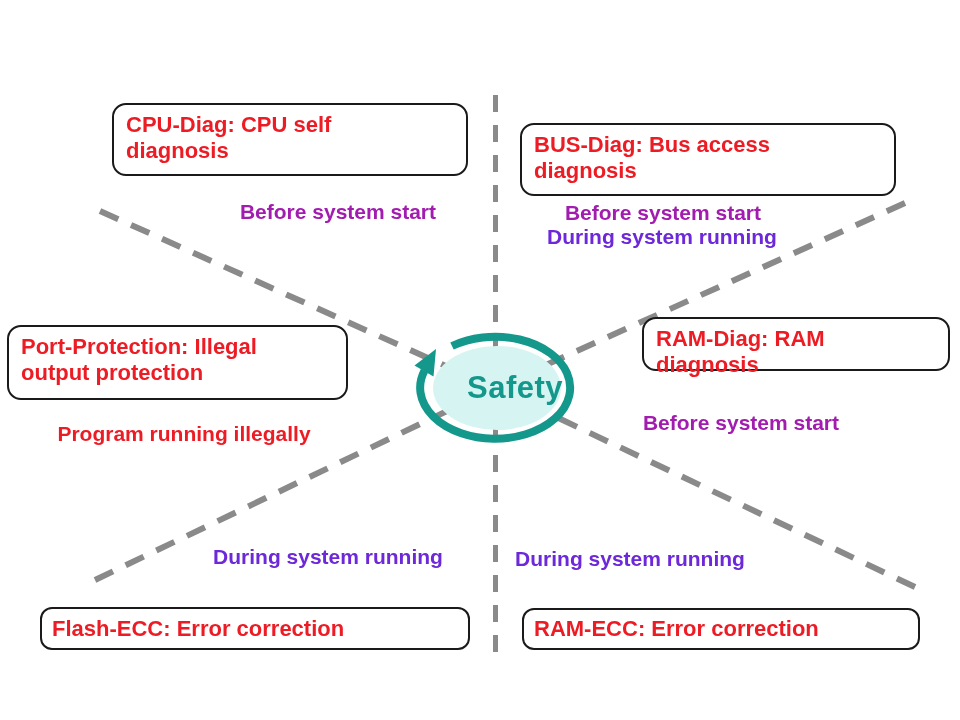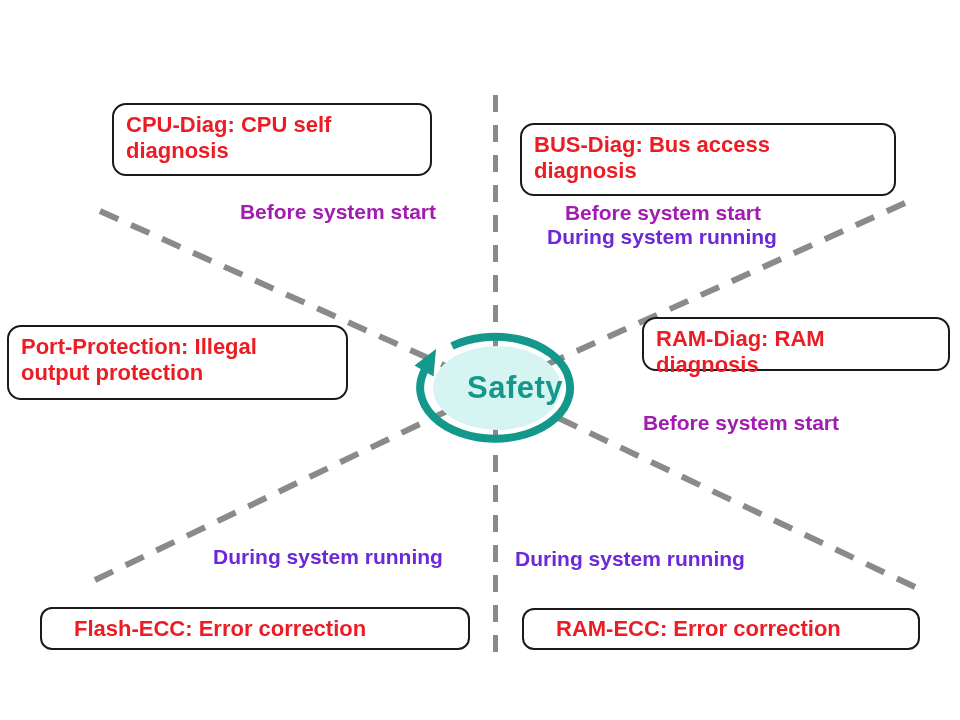--- a/index.html
+++ b/index.html
@@ -10,34 +10,34 @@
   #lines-svg{position:absolute;left:0;top:0;width:960px;height:720px;}
   .diag-box{
     position:absolute;background:#ffffff;border:2.5px solid #1a1a1a;border-radius:14px;
     box-sizing:border-box;
   }
   .diag-box .box-label{
     color:#ED1C24;font-weight:700;font-size:22px;line-height:26px;
     white-space:pre-line;padding:7px 12px;
   }
   .diag-box.single{display:flex;align-items:center;border-radius:12px;}
-  .diag-box.single .box-label{padding:0 0 0 32px;line-height:22px;}
+  .diag-box.single .box-label{padding:0 0 0 10px;line-height:22px;}
   .annotation{
     position:absolute;transform:translateX(-50%);white-space:nowrap;
     font-weight:700;font-size:21px;line-height:22px;
   }
   .annotation.green{color:#a21caf;}
   .annotation.blue{color:#6d28d9;}
   .annotation.red{color:#ED1C24;}
   #safety-label{
     position:absolute;left:497px;top:389px;transform:translate(-50%,-54%);
     color:#14988C;font-weight:700;font-size:31px;letter-spacing:0.5px;margin-left:18px;
   }
   
-  #box-cpu   {left:112px;top:103px;width:320px;height:73px;}
+  #box-cpu   {left:112px;top:103px;width:356px;height:73px;}
   #box-bus   {left:520px;top:103px;width:376px;height:73px;margin-top:20px;}
   #box-port  {left:7px;  top:325px;width:341px;height:75px;}
   #box-ram   {left:642px;top:317px;width:308px;height:54px;}
   #box-flash {left:40px; top:607px;width:430px;height:43px;}
   #box-ramecc{left:522px;top:608px;width:398px;height:42px;}
   
   #ann-cpu-before  {left:338px;top:201px;}
   #ann-bus-before  {left:663px;top:202px;}
   #ann-bus-during  {left:662px;top:226px;}
   #ann-port-illegal{left:184px;top:423px;}
@@ -88,17 +88,18 @@
   <div class="diag-box single" id="box-flash">
     <div class="box-label">Flash-ECC: Error correction</div>
   </div>
   <div class="diag-box single" id="box-ramecc">
     <div class="box-label">RAM-ECC: Error correction</div>
   </div>
 
   <div class="annotation green" id="ann-cpu-before">Before system start</div>
   <div class="annotation green" id="ann-bus-before">Before system start</div>
   <div class="annotation blue" id="ann-bus-during">During system running</div>
+  <div class="annotation red" id="ann-port-illegal">Program running illegally</div>
   <div class="annotation green" id="ann-ram-before">Before system start</div>
   <div class="annotation blue" id="ann-flash-during">During system running</div>
   <div class="annotation blue" id="ann-ramecc-during">During system running</div>
 
 </div>
 
 </body></html>

